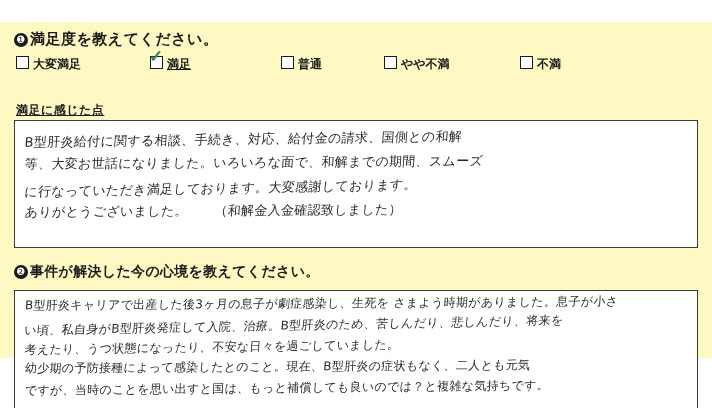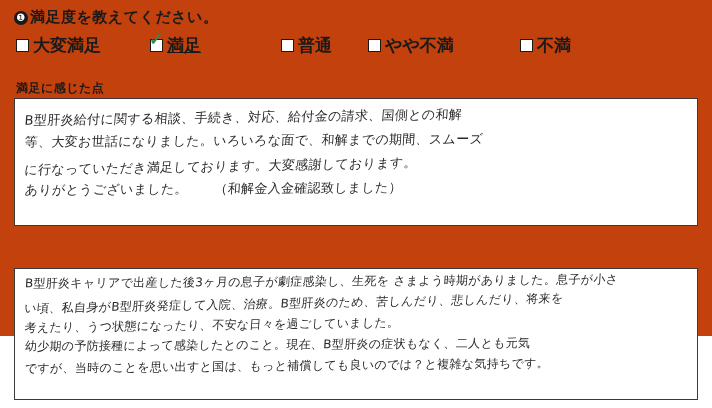--- a/index.html
+++ b/index.html
@@ -12,21 +12,22 @@
     height: 408px;
     font-family: "Liberation Sans", sans-serif;
     color: #1a1a1a;
     position: relative;
     overflow: hidden;
   }
   .sheet {
     position: relative;
     width: 712px;
     height: 336px;
-    background: #c2410c;
+    background: #fef9c3;
+    margin-top: 22px;
   }
 
   
   .q1 {
     position: absolute;
     left: 14px;
     top: 8px;
     font-size: 15px;
     font-weight: bold;
     letter-spacing: 0.5px;
@@ -50,21 +51,21 @@
   
   .choices {
     position: absolute;
     left: 16px;
     top: 34px;
     width: 680px;
     height: 22px;
   }
   .choice {
     position: absolute;
-    font-size: 17px;
+    font-size: 12px;
     font-weight: bold;
     white-space: nowrap;
     top: 0;
   }
   .choice .box {
     display: inline-block;
     width: 11px;
     height: 11px;
     border: 1px solid #1a1a1a;
     margin-right: 4px;
@@ -78,31 +79,32 @@
     left: -2px;
     top: -9px;
     font-size: 17px;
     color: #2e8b57;
     font-weight: bold;
     line-height: 1;
   }
   .c0 { left: 0px; }
   .c1 { left: 134px; text-decoration: underline; }
   .c2 { left: 265px; }
-  .c3 { left: 352px; }
+  .c3 { left: 368px; }
   .c4 { left: 504px; }
 
   
   .sublabel {
     position: absolute;
     left: 16px;
     top: 80px;
     font-size: 12px;
     font-weight: bold;
     letter-spacing: 0.5px;
+    text-decoration: underline;
   }
 
   
   .hw-box {
     position: absolute;
     border: 1px solid #3a3a3a;
     background: #ffffff;
     box-sizing: border-box;
     overflow: hidden;
   }
@@ -188,20 +190,23 @@
   <div class="sublabel">満足に感じた点</div>
 
   <div class="hw-box hw-box-1">
     <div class="hw-line s1 b1l0">B型肝炎給付に関する相談、手続き、対応、給付金の請求、国側との和解</div>
     <div class="hw-line s2 b1l1">等、大変お世話になりました。いろいろな面で、和解までの期間、スムーズ</div>
     <div class="hw-line s3 b1l2">に行なっていただき満足しております。大変感謝しております。</div>
     <div class="hw-line s2 b1l3">ありがとうございました。　　（和解金入金確認致しました）</div>
     <div class="hw-line s4 b1l4"></div>
   </div>
 
+  <div class="q2">
+    <span class="num-badge">❷</span><span>事件が解決した今の心境を教えてください。</span>
+  </div>
 
   <div class="hw-box hw-box-2">
     <div class="hw-line s2 b2l0">B型肝炎キャリアで出産した後3ヶ月の息子が劇症感染し、生死を さまよう時期がありました。息子が小さ</div>
     <div class="hw-line s3 b2l1">い頃、私自身がB型肝炎発症して入院、治療。B型肝炎のため、苦しんだり、悲しんだり、将来を</div>
     <div class="hw-line s1 b2l2">考えたり、うつ状態になったり、不安な日々を過ごしていました。</div>
     <div class="hw-line s2 b2l3">幼少期の予防接種によって感染したとのこと。現在、B型肝炎の症状もなく、二人とも元気</div>
     <div class="hw-line s4 b2l4">ですが、当時のことを思い出すと国は、もっと補償しても良いのでは？と複雑な気持ちです。</div>
     <div class="hw-line s3 b2l5"></div>
   </div>
 

